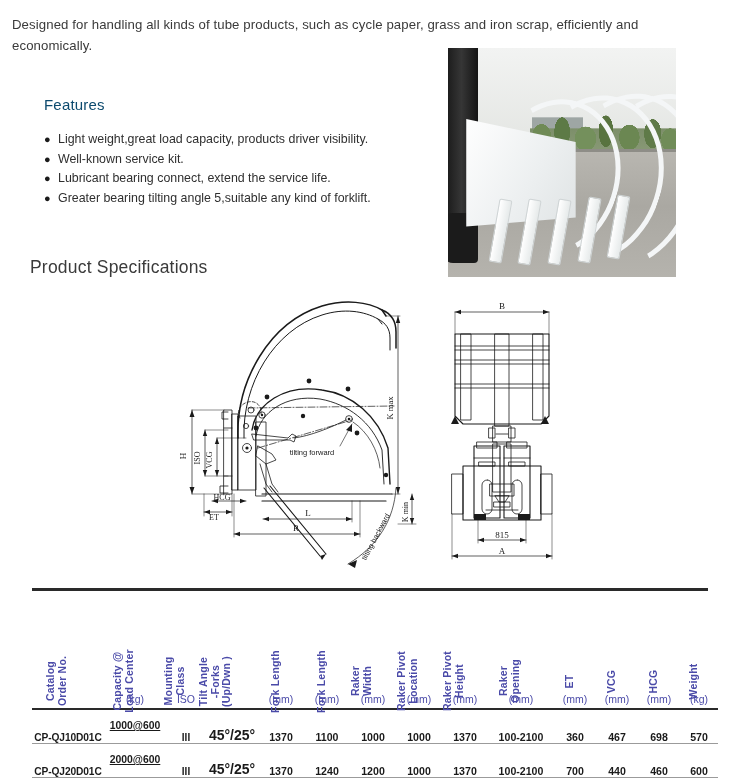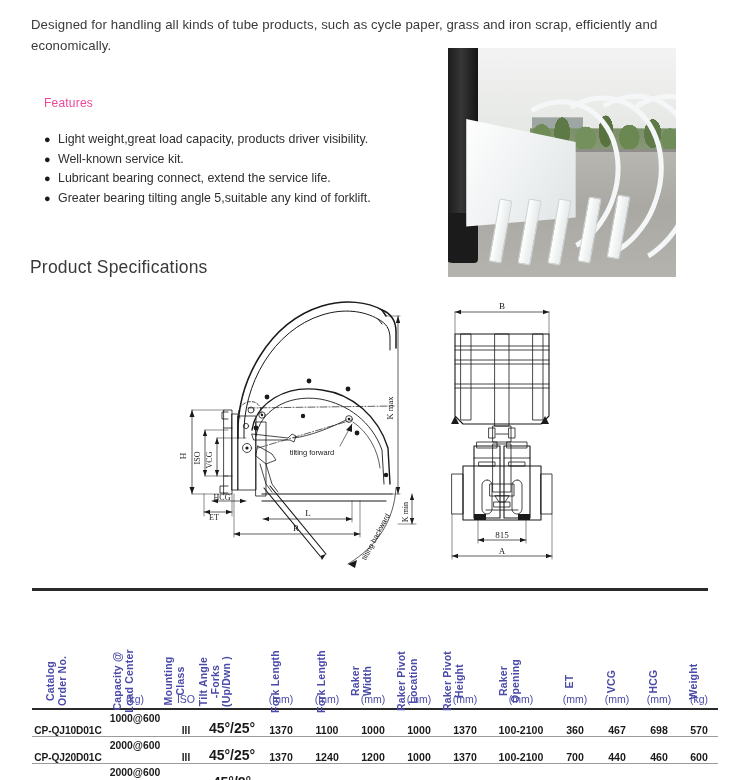--- a/index.html
+++ b/index.html
@@ -12,36 +12,36 @@
     height: 780px;
     position: relative;
     font-family: "Liberation Sans", sans-serif;
     color: #231f20;
     overflow: hidden;
   }
 
   
   .intro {
     position: absolute;
-    left: 31px;
+    left: 12px;
     top: 14px;
     width: 690px;
     font-size: 13.2px;
     line-height: 21px;
     color: #3a3a3a;
     letter-spacing: 0.1px;
   }
 
   
   .features-head {
     position: absolute;
     left: 44px;
     top: 96px;
-    font-size: 12px;
-    color: #ec4899;
+    font-size: 15px;
+    color: #0c4a6e;
     letter-spacing: 0.2px;
   }
   .features-list {
     position: absolute;
     left: 44px;
     top: 130px;
     width: 400px;
     margin: 0;
     padding: 0;
     list-style: none;
@@ -208,21 +208,22 @@
   }
   tr.data:last-child td { border-bottom: 2.5px solid #2a2a2a; }
   tr.data td.cat {
     font-size: 10.2px;
     letter-spacing: -0.1px;
     text-align: center;
   }
   tr.data td.cap {
     font-size: 10.4px;
     vertical-align: top;
-    padding-top: 3px;
+    padding-top: 10px;
+    text-decoration: underline;
   }
   tr.data td.mnt { font-size: 10px; }
   tr.data td.tilt { font-size: 14px; }
 </style>
 </head>
 <body>
 
 <div class="intro">Designed for handling all kinds of tube products, such as cycle paper, grass and iron scrap, efficiently and economically.</div>
 
 <div class="photo">

